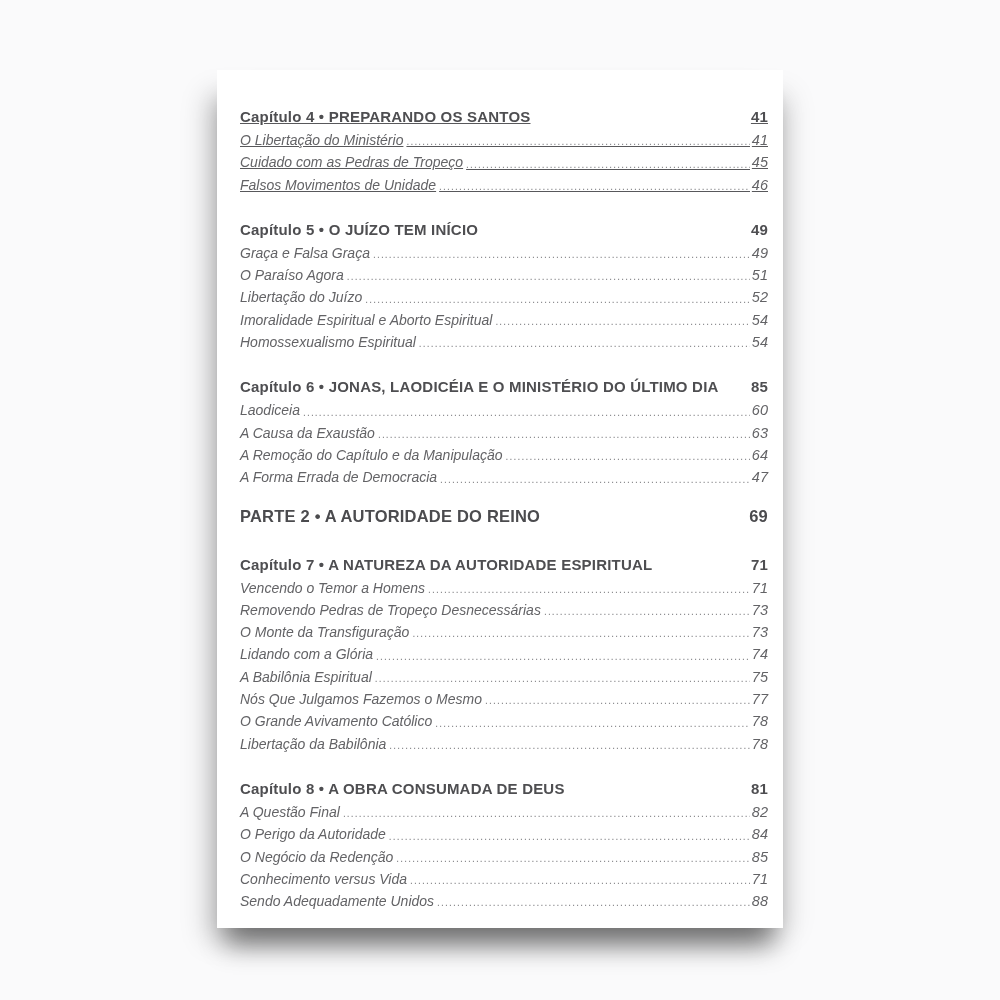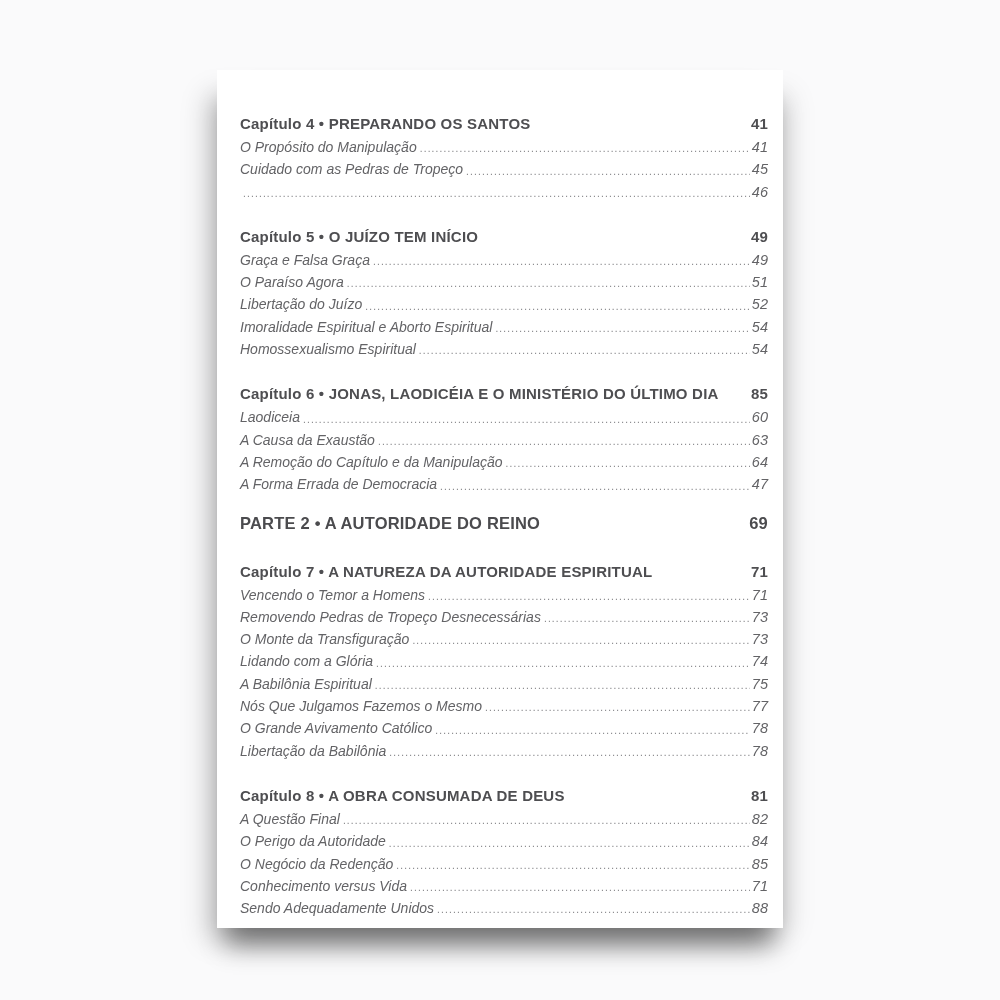--- a/index.html
+++ b/index.html
@@ -18,21 +18,21 @@
     box-shadow:
       0 26px 24px -8px rgba(0,0,0,0.42),
       -16px 18px 26px -6px rgba(0,0,0,0.18),
       16px 14px 26px -8px rgba(0,0,0,0.10);
   }
   .toc {
     padding: 34px 15px 0 23px;
     color: #58585b;
   }
   .toc-section { margin-top: 21px; }
-  .toc-section:first-child { margin-top: 7px; }
+  .toc-section:first-child { margin-top: 0; text-decoration: underline; }
   .toc-section.part { margin-top: 13px; margin-bottom: 3px; text-align: right; }
   .row {
     display: flex;
     align-items: baseline;
     white-space: nowrap;
   }
   .row.heading {
     font-size: 15px;
     font-weight: 700;
     letter-spacing: 0.2px;
@@ -77,30 +77,31 @@
   <div class="book-page">
     <div class="toc">
 
       <section class="toc-section">
         <div class="row heading">
           <span class="label">Capítulo 4 • PREPARANDO OS SANTOS</span>
           <span class="spacer"></span>
           <span class="pagenum">41</span>
         </div>
         <div class="row item">
-          <span class="label">O Propósito do Manipulação</span>
+          <span class="label">O Libertação do Ministério</span>
           <span class="leader"></span>
           <span class="pagenum">41</span>
         </div>
         <div class="row item">
           <span class="label">Cuidado com as Pedras de Tropeço</span>
           <span class="leader"></span>
           <span class="pagenum">45</span>
         </div>
         <div class="row item">
+          <span class="label">Falsos Movimentos de Unidade</span>
           <span class="leader"></span>
           <span class="pagenum">46</span>
         </div>
       </section>
 
       <section class="toc-section">
         <div class="row heading">
           <span class="label">Capítulo 5 • O JUÍZO TEM INÍCIO</span>
           <span class="spacer"></span>
           <span class="pagenum">49</span>

